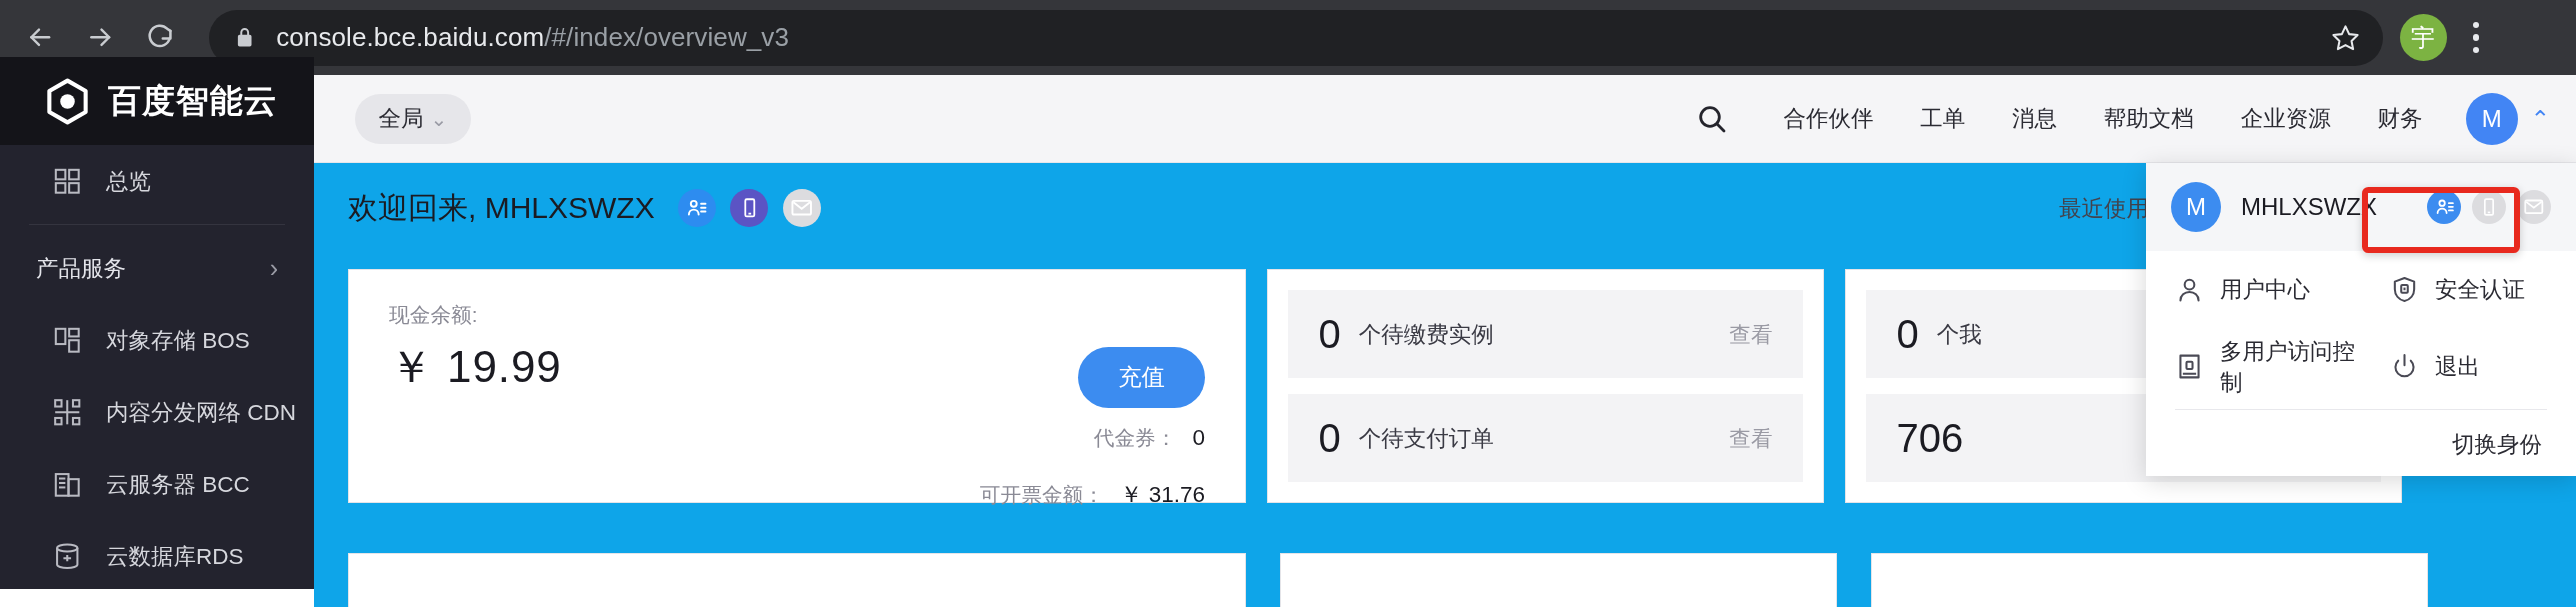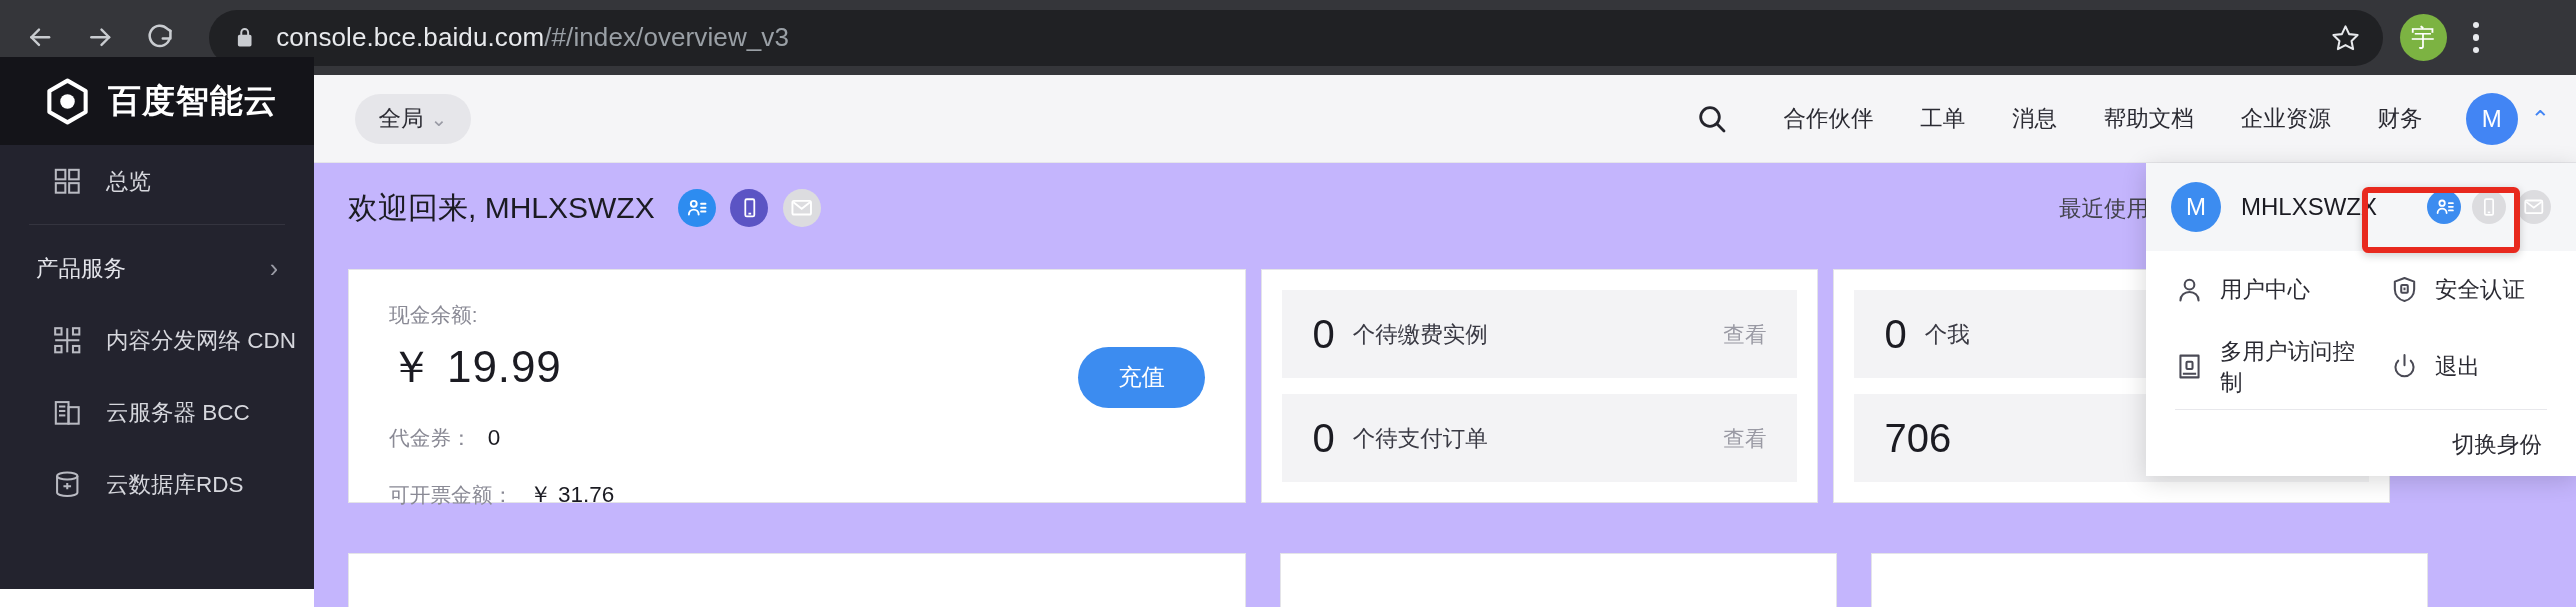--- a/index.html
+++ b/index.html
@@ -87,47 +87,47 @@
   .avatar-m {
     width: 52px; height: 52px; border-radius: 50%; background: #4285f4; color: #fff;
     font-size: 24px; display: flex; align-items: center; justify-content: center;
     margin-left: 20px; cursor: pointer;
   }
   .caret-up { color: #4285f4; font-size: 23.4px; margin-left: 12.6px; cursor: pointer; }
 
   
   .main {
     position: absolute; left: 314px; top: 163px; width: 2262px; height: 444px;
-    background: #c4b5fd; overflow: hidden;
+    background: #0ea5e9; overflow: hidden;
   }
   .welcome-row {
     display: flex; align-items: center; height: 90px; padding: 0 34px 0 34px;
   }
   .welcome-text { font-size: 30px; color: #1b1b22; white-space: nowrap;}
   .badges { display: flex; align-items: center; gap: 14.4px; margin-left: 23.4px; }
   .badge { width: 38px; height: 38px; border-radius: 50%; display:flex;
     align-items:center; justify-content:center; cursor: pointer;}
   .badge.b-blue { background: #2d8cf0; color: #fff; }
   .badge.b-purple { background: #5b54c4; color: #fff; }
   .badge.b-gray { background: #dcdcdf; color: #fff; }
   .recent {
     margin-left: auto; display: flex; align-items: center; gap: 0; white-space: nowrap;
   }
   .recent-label { font-size: 22.5px; color: #43434d; margin-right: 20px;}
   .recent-chip {
     font-size: 22.5px; color: #2b2b33; background: #f3f3f5;
     padding: 12.6px 23.4px; margin-right: 16px; cursor: pointer;
   }
 
-  .cards-row { display: flex; gap: 15px; padding: 16px 34px; align-items: stretch; }
+  .cards-row { display: flex; gap: 21px; padding: 16px 34px; align-items: stretch; }
   .card { border: 0.9px solid #e4e4e8; background: #fff; }
   .card.balance { width: 898px; height: 234px; padding: 30.5px 40px; position: relative; }
   .bal-label { font-size: 20.7px; color: #8a8a95; margin-bottom: 9px;}
   .bal-amount { font-size: 44px; color: #1b1b22; font-weight: 400; letter-spacing:0.9px; }
-  .bal-row { display: flex; align-items: baseline; gap: 16px; margin-top: 27px; }
+  .bal-row { display: flex; align-items: baseline; gap: 16px; margin-top: 27px; justify-content: flex-end; }
   .bal-row .k { font-size: 20.7px; color: #8a8a95; }
   .bal-row .v { font-size: 22.5px; color: #1b1b22; }
   .recharge-btn {
     position: absolute; right: 40px; top: 77px;
     background: #3c8cf0; color: #fff; font-size: 23.4px;
     border: none; border-radius: 30.5px; padding: 14.4px 40px; cursor: pointer;
   }
   .card.stats { width: 557px; height: 234px; padding: 20px; display:flex;
     flex-direction: column; gap: 16px; }
   .stat {
@@ -251,20 +251,30 @@
       <span>总览</span>
     </div>
 
     <div class="side-divider"></div>
 
     <div class="side-group">
       <span>产品服务</span>
       <span class="chev">›</span>
     </div>
 
+    <div class="side-item">
+      <span class="sicon">
+        <svg width="30.5" height="30.5" viewBox="0 0 24 24" fill="none" stroke="currentColor" stroke-width="1.6">
+            <rect x="3" y="3" width="7.5" height="12"></rect>
+            <rect x="13.5" y="3" width="7.5" height="6"></rect>
+            <rect x="13.5" y="12" width="7.5" height="9"></rect>
+          </svg>
+      </span>
+      <span>对象存储 BOS</span>
+    </div>
 
     <div class="side-item">
       <span class="sicon">
         <svg width="30.5" height="30.5" viewBox="0 0 24 24" fill="none" stroke="currentColor" stroke-width="1.6">
             <rect x="2.5" y="2.5" width="5" height="5"></rect>
             <rect x="16.5" y="2.5" width="5" height="5"></rect>
             <rect x="2.5" y="16.5" width="5" height="5"></rect>
             <rect x="16.5" y="16.5" width="5" height="5"></rect>
             <line x1="12" y1="2.5" x2="12" y2="21.5"></line>
             <line x1="2.5" y1="12" x2="21.5" y2="12"></line>

